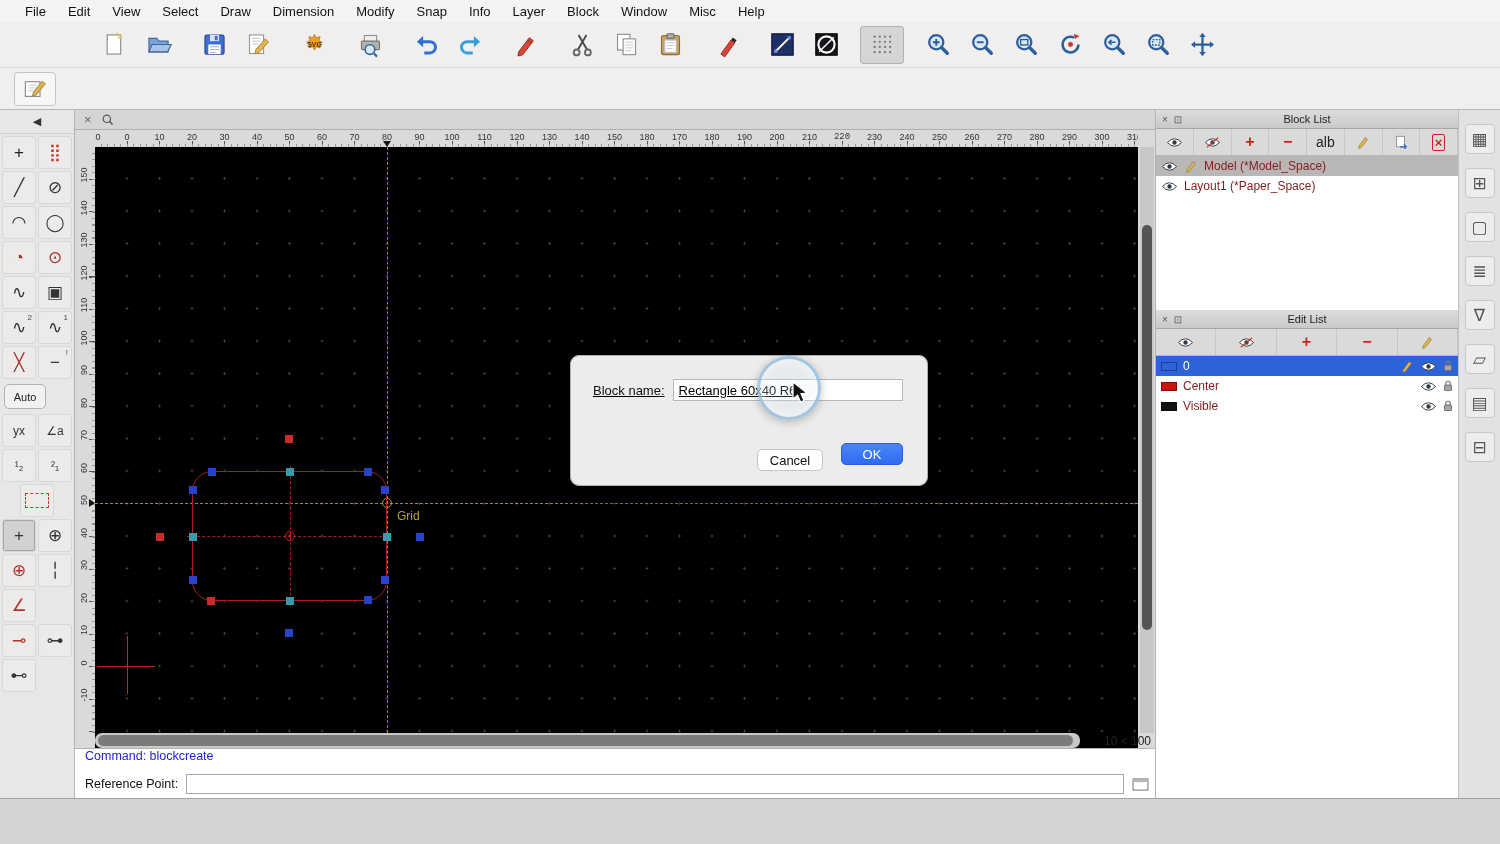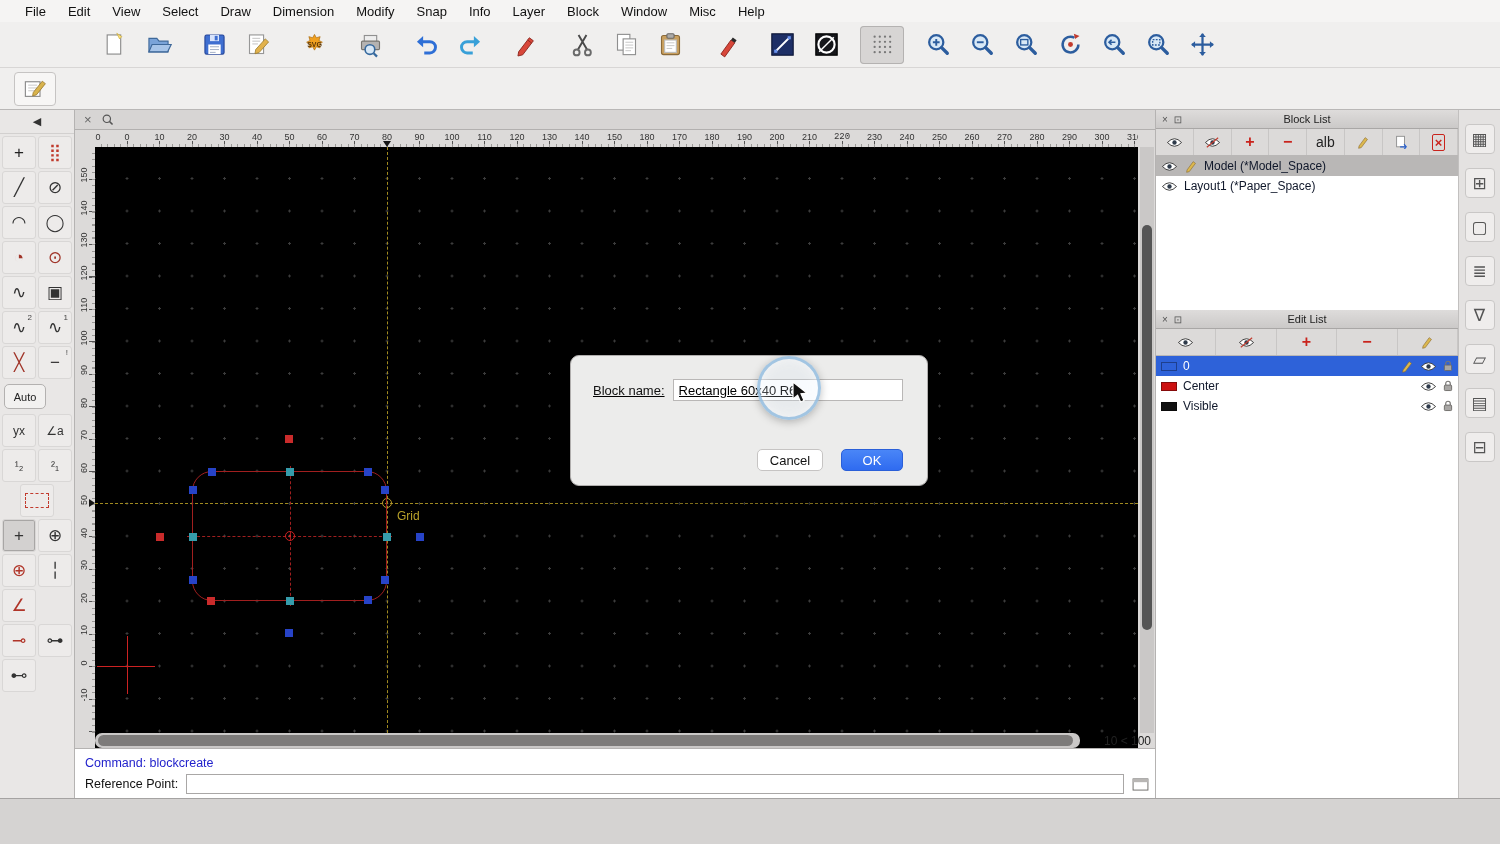--- a/index.html
+++ b/index.html
@@ -77,21 +77,21 @@
   #center-v { left:195px; top:319px; width:0; height:140px; border-left:1px dashed #a11f1f; }
   #center-mark { left:190px; top:384px; width:10px; height:10px; border:1px solid #c22; border-radius:50%; }
   #center-mark::after { content:""; position:absolute; left:3px; top:3px; width:2px; height:2px; background:#c22; }
   .handle { position:absolute; width:8px; height:8px; }
   .vscroll { position:absolute; left:1065px; top:37px; width:14px; height:586px; background:#cac8c7; }
   .vthumb { position:absolute; left:2px; top:78px; width:10px; height:405px; background:#555; border-radius:5px; }
   .hscroll { position:absolute; left:20px; top:623px; width:985px; height:15px; background:#cac8c7; border-radius:7px; }
   .hthumb { position:absolute; left:3px; top:2px; width:975px; height:11px; background:#7d7b7a; border-radius:6px; }
   .zoom-info { position:absolute; left:1008px; top:624px; width:68px; text-align:right; font-size:12px; color:#222; }
   .cmd-history { position:absolute; left:0; top:638px; width:1080px; height:22px; background:#fff;
-                 border-top:1px solid #b5b3b2; display:flex; align-items:flex-end; padding-left:10px;
+                 border-top:1px solid #b5b3b2; display:flex; align-items:flex-start; padding-left:10px;
                  font-size:12.5px; color:#2222cc; }
   .cmd-prompt { position:absolute; left:0; top:660px; width:1080px; height:28px; background:#fff;
                 display:flex; align-items:center; gap:8px; padding:0 6px 0 10px; font-size:12.5px; color:#111; }
   .cmd-input { flex:1; height:20px; border:1px solid #a9a7a6; font-size:12px; padding:0 4px;
                font-family:"Liberation Sans",sans-serif; }
 
   
   .panels { position:absolute; left:1155px; top:110px; width:303px; height:688px; background:#e4e2e1;
             border-left:1px solid #b5b3b2; }
   .panel-header { height:19px; background:linear-gradient(#dedcdb,#cbc9c8); border-bottom:1px solid #a9a7a6;
@@ -100,21 +100,21 @@
   .ph-title { position:absolute; left:0; right:0; text-align:center; }
   .panel-toolbar { height:27px; background:#dcdad9; display:flex; border-bottom:1px solid #b9b7b6; }
   .pt-cell { flex:1; display:flex; align-items:center; justify-content:center; border-right:1px solid #c8c6c5; }
   .plus  { color:#c9231c; font-weight:bold; font-size:16px; }
   .minus { color:#c9231c; font-weight:bold; font-size:16px; }
   .redx  { color:#c9231c; font-weight:bold; font-size:13px; border:1px solid #c9231c; padding:0 2px; border-radius:2px; }
   .alb   { font-size:14px; color:#222; }
   .panel-list { background:#fff; overflow:hidden; }
   #bl-list { height:154px; }
   #ll-list { height:442px; }
-  .plist-row { height:20px; display:flex; align-items:center; font-size:12px; gap:6px; padding:0 5px; color:#0f172a; }
+  .plist-row { height:20px; display:flex; align-items:center; font-size:12px; gap:6px; padding:0 5px; color:#7f1d1d; }
   .row-sel-gray { background:#b9b7b6; }
   .row-sel-blue { background:#2e62d9; color:#fff; }
   .swatch { width:16px; height:9px; border:1px solid rgba(0,0,0,.35); flex:none; }
   .row-icons { margin-left:auto; display:flex; gap:6px; align-items:center; }
   .mini { display:flex; align-items:center; }
 
   
   .right-strip { position:absolute; left:1458px; top:110px; width:42px; height:688px; background:#e4e2e1;
                  border-left:1px solid #c2c0bf; display:flex; flex-direction:column; align-items:center;
                  padding-top:14px; gap:14px; }
@@ -127,21 +127,21 @@
 
   
   .dialog { position:absolute; left:570px; top:355px; width:358px; height:131px; background:#ececeb;
             border:1px solid #b0aead; border-radius:9px; box-shadow:0 18px 40px rgba(0,0,0,.4); z-index:50;text-decoration:underline; }
   .dlg-row { display:flex; align-items:center; margin:23px 0 0 22px; font-size:13px; color:#111; gap:8px; }
   .dlg-input { width:230px; height:22px; border:1px solid #b9b7b6; font-size:13px; padding:0 5px; background:#fff;
                font-family:"Liberation Sans",sans-serif; }
   .dlg-buttons { position:absolute; right:24px; bottom:14px; display:flex; gap:18px; }
   .btn { min-width:66px; height:22px; border-radius:5px; font-size:13px; display:flex; align-items:center;
          justify-content:center; padding:0 10px; }
-  .btn-cancel { background:#fff; border:1px solid #c6c4c3; color:#111; }
+  .btn-cancel { background:#fff; border:1px solid #c6c4c3; color:#111;margin-top:6px; }
   .btn-ok { background:linear-gradient(#4a86f7,#2f6bf0); color:#fff; border:1px solid #2a5fd8; min-width:62px; }
   .loupe { position:absolute; left:757px; top:356px; width:64px; height:64px; border-radius:50%;
            border:3px solid rgba(150,190,225,.85); background:rgba(215,232,248,.18);
            box-shadow:0 2px 8px rgba(0,0,0,.25), inset 0 0 12px rgba(255,255,255,.55); z-index:60; }
   .cursor { position:absolute; left:790px; top:381px; z-index:61; }
 </style>
 </head>
 <body>
 
 <div id="app">

